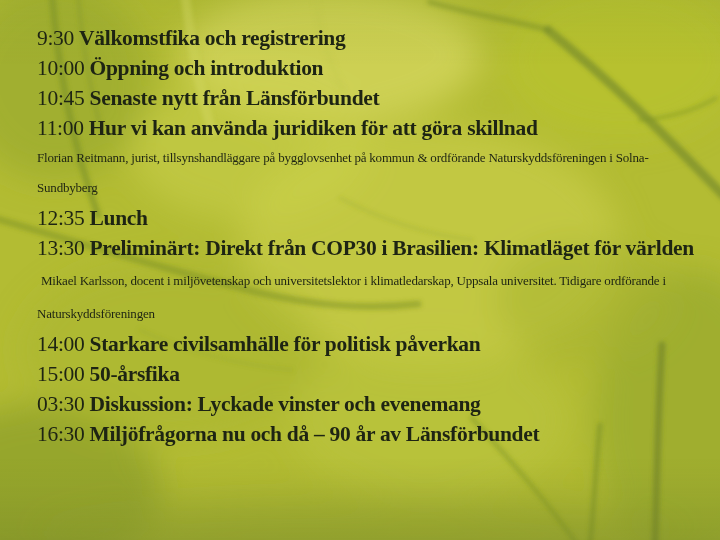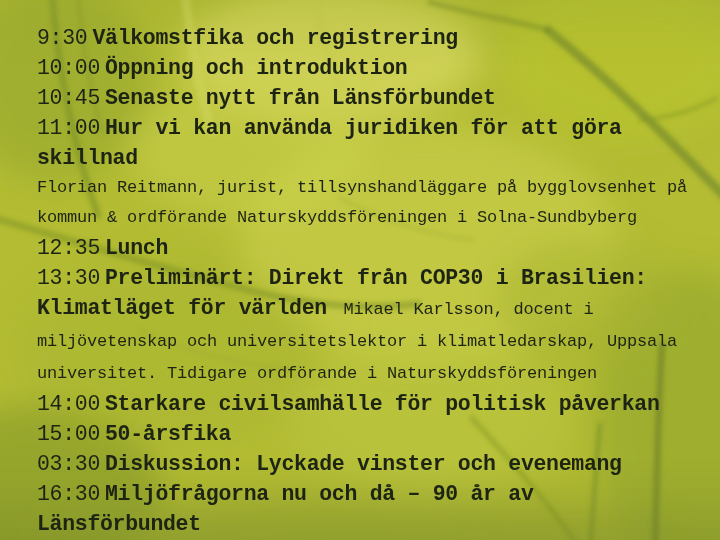--- a/index.html
+++ b/index.html
@@ -5,41 +5,41 @@
   :root{
     --text: #1e2413;
     --bg-base: #b3bc33;
   }
   html,body{margin:0;padding:0;background:#444;}
   .poster{
     position:relative;
     width:720px;height:540px;
     overflow:hidden;
     background:var(--bg-base);
-    font-family:Liberation Mono, monospace;
+    font-family:Liberation Serif, serif;
     color:var(--text);
   }
   .bg{position:absolute;left:0;top:0;width:720px;height:540px;display:block;}
   .schedule{
     position:relative;
     box-sizing:border-box;
     width:720px;height:540px;
     padding:23px 12px 0 37px;
   }
   .item{
     margin:0;
     font-size:21.5px;
     line-height:30px;
     letter-spacing:-0.3px;
     font-weight:400;
   }
   .time{font-weight:400;margin-right:5px;}
   .title{font-weight:700;}
   .speaker{
-    font-size:17px;
+    font-size:13px;
     font-weight:400;
     letter-spacing:-0.2px;
   }
   .speaker.block{display:block;}
   .speaker.inline{margin-left:4px;}
 </style>
 </head>
 <body>
 
 <div class="poster">

